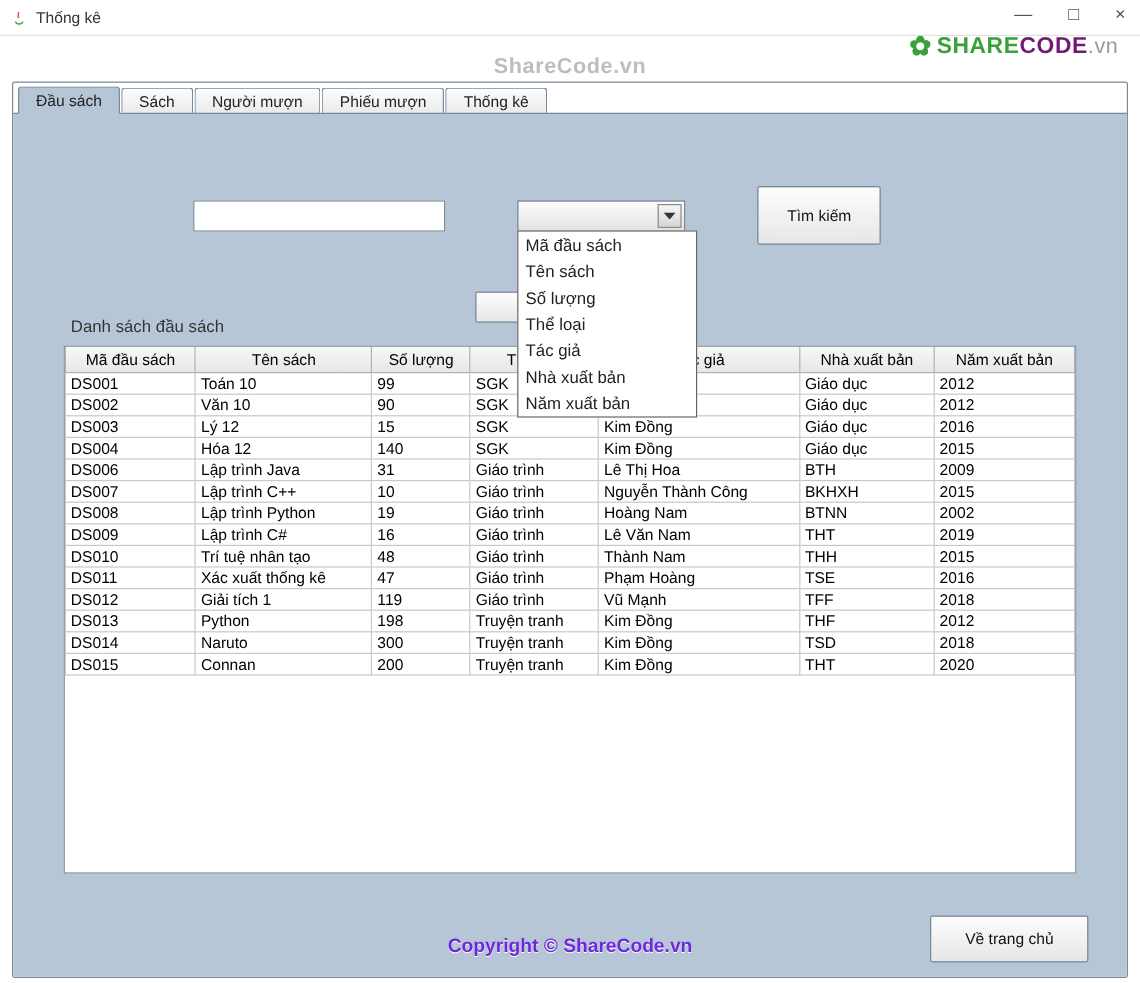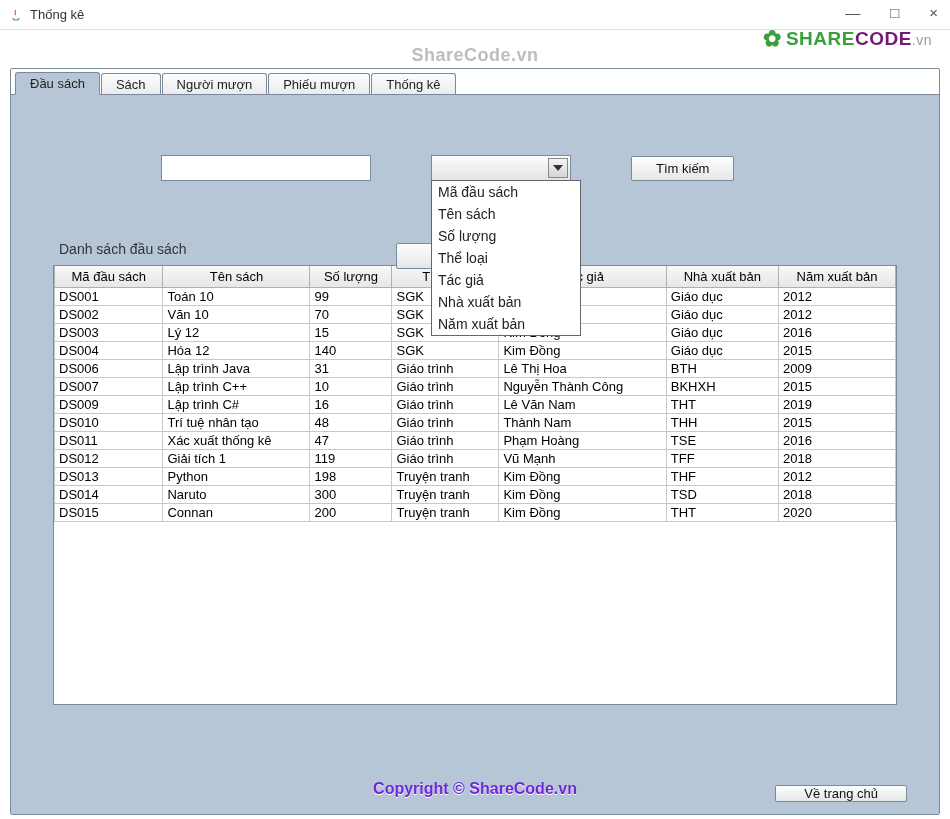--- a/index.html
+++ b/index.html
@@ -47,21 +47,21 @@
     display: flex;
     align-items: center;
     gap: 4px;
   }
   .watermark-logo .swirl {
     color: #3aa03a;
     font-size: 22px;
   }
   .watermark-logo .share { color: #3aa03a; }
   .watermark-logo .code { color: #701a75; }
-  .watermark-logo .vn { color: #999; font-weight: normal; font-size: 14px; }
+  .watermark-logo .vn { color: #999; font-weight: normal; font-size: 18px; }
   .center-watermark {
     position: absolute;
     top: 45px;
     left: 50%;
     transform: translateX(-50%);
     font-size: 18px;
     font-weight: bold;
     color: #bdbdbd;
     text-shadow: 0 1px 0 #fff;
     letter-spacing: 0.5px;
@@ -148,21 +148,21 @@
   }
   .dropdown-item {
     padding: 3px 6px;
     font-size: 14px;
     color: #222;
   }
   .btn {
     background: linear-gradient(#fdfdfd,#e6e6e6);
     border: 1px solid #7a8a99;
     border-radius: 2px;
-    padding: 4px 24px;
+    padding: 16px 24px;
     font-size: 13px;
     color: #111;
   }
   .hidden-btn {
     position: absolute;
     left: 385px;
     top: 148px;
     width: 40px;
     height: 26px;
     background: linear-gradient(#fdfdfd,#e6e6e6);
@@ -213,21 +213,21 @@
   .copyright {
     color: #6d28d9;
     font-size: 16px;
     font-weight: bold;
     text-shadow: 0 1px 0 #fff;
   }
   .home-btn {
     position: absolute;
     right: 32px;
     bottom: 12px;
-    padding: 0 28px;
+    padding: 11px 28px;
   }
 </style>
 </head>
 <body>
 
 <div class="titlebar">
   <span class="java-icon">
     <svg viewBox="0 0 16 16">
         <path d="M5 11c0 1 1 2 3 2s3-1 3-2" stroke="#4a6" fill="none" stroke-width="1.2"></path>
         <path d="M7 3c2 2-2 3 1 5" stroke="#d55" fill="none" stroke-width="1.2"></path>
@@ -303,21 +303,21 @@
               <td>Toán 10</td>
               <td>99</td>
               <td>SGK</td>
               <td>Kim Đồng</td>
               <td>Giáo dục</td>
               <td>2012</td>
             </tr>
             <tr>
               <td>DS002</td>
               <td>Văn 10</td>
-              <td>70</td>
+              <td>90</td>
               <td>SGK</td>
               <td>Kim Đồng</td>
               <td>Giáo dục</td>
               <td>2012</td>
             </tr>
             <tr>
               <td>DS003</td>
               <td>Lý 12</td>
               <td>15</td>
               <td>SGK</td>
@@ -346,20 +346,29 @@
             <tr>
               <td>DS007</td>
               <td>Lập trình C++</td>
               <td>10</td>
               <td>Giáo trình</td>
               <td>Nguyễn Thành Công</td>
               <td>BKHXH</td>
               <td>2015</td>
             </tr>
             <tr>
+              <td>DS008</td>
+              <td>Lập trình Python</td>
+              <td>19</td>
+              <td>Giáo trình</td>
+              <td>Hoàng Nam</td>
+              <td>BTNN</td>
+              <td>2002</td>
+            </tr>
+            <tr>
               <td>DS009</td>
               <td>Lập trình C#</td>
               <td>16</td>
               <td>Giáo trình</td>
               <td>Lê  Văn Nam</td>
               <td>THT</td>
               <td>2019</td>
             </tr>
             <tr>
               <td>DS010</td>

